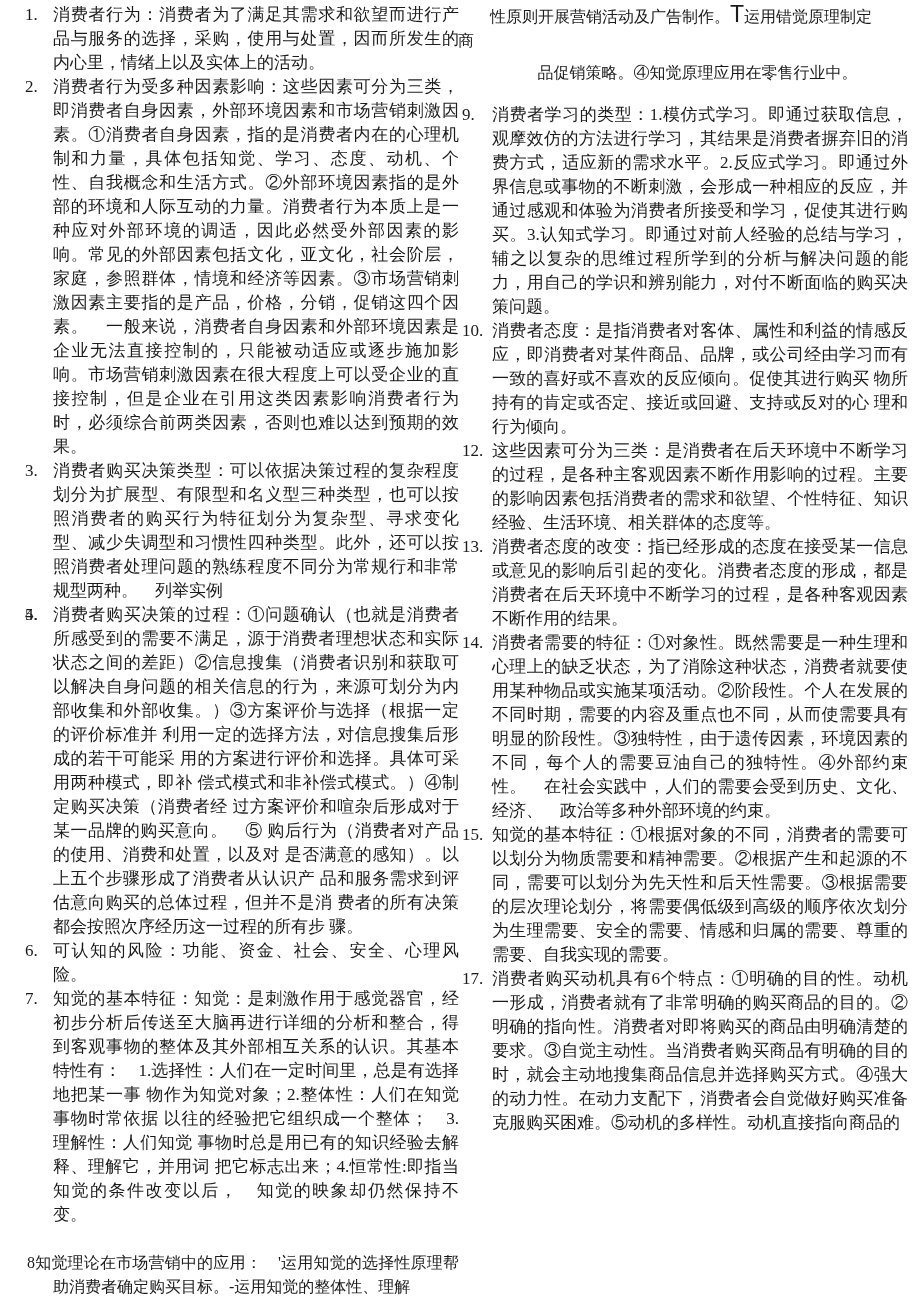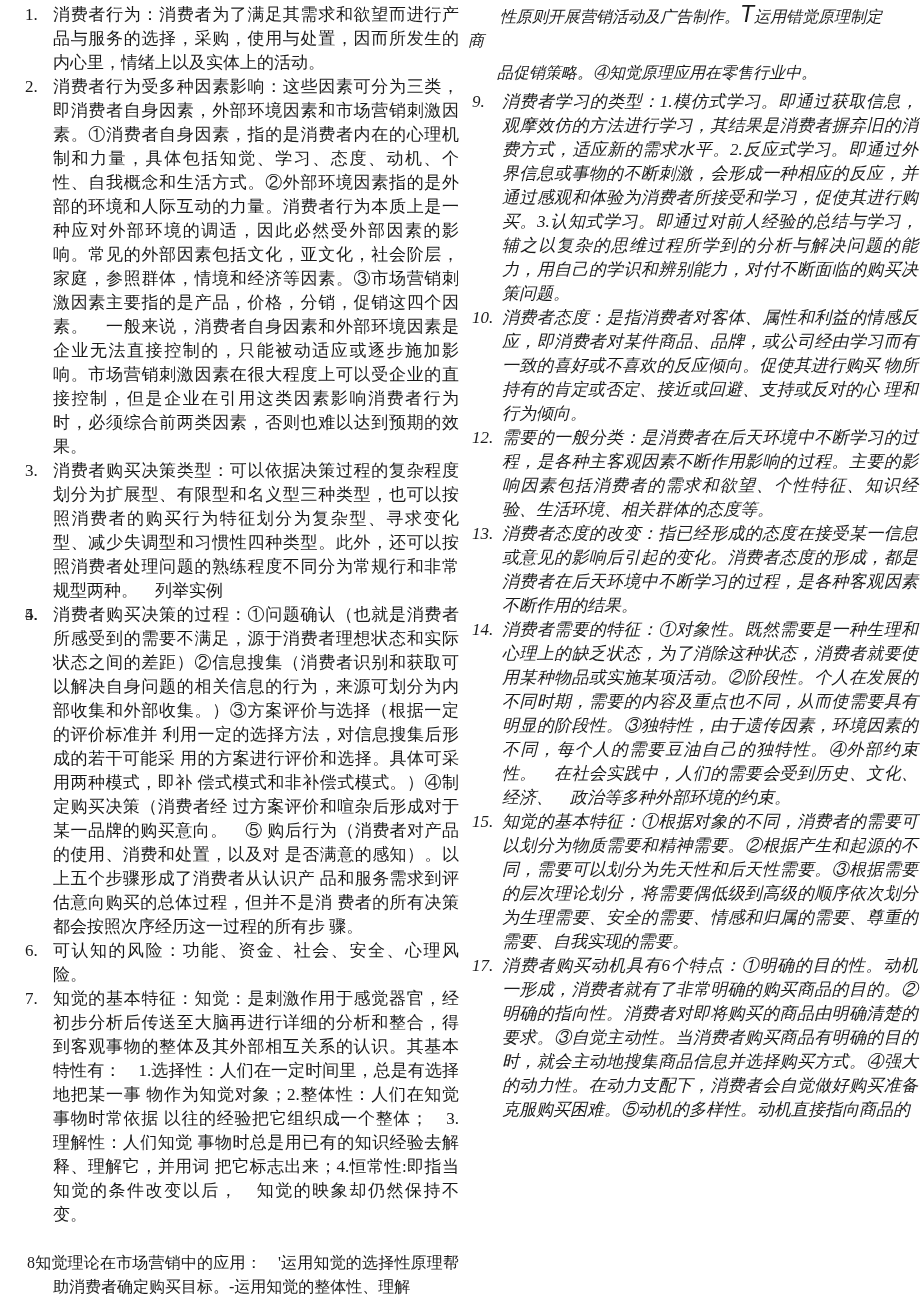--- a/index.html
+++ b/index.html
@@ -9,41 +9,41 @@
     height: 1302px;
     background: #ffffff;
     overflow: hidden;
     font-family: "Liberation Serif", "DejaVu Serif", serif;
     font-size: 17px;
     line-height: 24px;
     color: #1b1b1b;
   }
   .col { position: absolute; top: 3px; }
   .col-left  { left: 25px;  width: 434px; }
-  .col-right { left: 472px; width: 446px; font-style: italic; }
+  .col-right { left: 462px; width: 446px; }
 
   .item { position: relative; text-align: justify; }
   .col-left  .item { padding-left: 28px; }
   .col-right .item { padding-left: 30px; }
   .item > .num { position: absolute; left: 0; top: 0; }
   .item > .txt { display: inline; }
 
   
   .para8 {
     margin-top: 24px;
     padding-left: 28px;
     text-indent: -26px;
     font-size: 16px;
     text-align: justify;
   }
 
   
   .cont-line1 { padding-left: 28px; font-size: 16px; }
   .cont-line2 { margin-left: -4px; margin-bottom: 8px; font-size: 16px; }
-  .cont-line3 { padding-left: 25px; margin-bottom: 5px; font-size: 16px; }
+  .cont-line3 { padding-left: 25px; margin-bottom: 18px; font-size: 16px; text-align: center; }
   .big-t {
     font-family: "Liberation Sans", "DejaVu Sans", sans-serif;
     font-size: 23px;
     line-height: 1;
   }
 </style>
 </head>
 <body>
 
 <div class="page">
@@ -102,21 +102,21 @@
     </div>
 
     <div class="item">
       <span class="num">10.</span>
       <span class="txt">消费者态度：是指消费者对客体、属性和利益的情感反应，即消费者对某件商品、品牌，或公司经由学习而有一致的喜好或不喜欢的反应倾向。促使其进行购买 物所持有的肯定或否定、接近或回避、支持或反对的心 理和行为倾向。</span>
     </div>
 
 
     <div class="item">
       <span class="num">12.</span>
-      <span class="txt">需要的一般分类：是消费者在后天环境中不断学习的过程，是各种主客观因素不断作用影响的过程。主要的影响因素包括消费者的需求和欲望、个性特征、知识经验、生活环境、相关群体的态度等。</span>
+      <span class="txt">这些因素可分为三类：是消费者在后天环境中不断学习的过程，是各种主客观因素不断作用影响的过程。主要的影响因素包括消费者的需求和欲望、个性特征、知识经验、生活环境、相关群体的态度等。</span>
     </div>
 
     <div class="item">
       <span class="num">13.</span>
       <span class="txt">消费者态度的改变：指已经形成的态度在接受某一信息或意见的影响后引起的变化。消费者态度的形成，都是消费者在后天环境中不断学习的过程，是各种客观因素不断作用的结果。</span>
     </div>
 
     <div class="item">
       <span class="num">14.</span>
       <span class="txt">消费者需要的特征：①对象性。既然需要是一种生理和心理上的缺乏状态，为了消除这种状态，消费者就要使用某种物品或实施某项活动。②阶段性。个人在发展的不同时期，需要的内容及重点也不同，从而使需要具有明显的阶段性。③独特性，由于遗传因素，环境因素的不同，每个人的需要豆油自己的独特性。④外部约束性。　在社会实践中，人们的需要会受到历史、文化、经济、　政治等多种外部环境的约束。</span>

